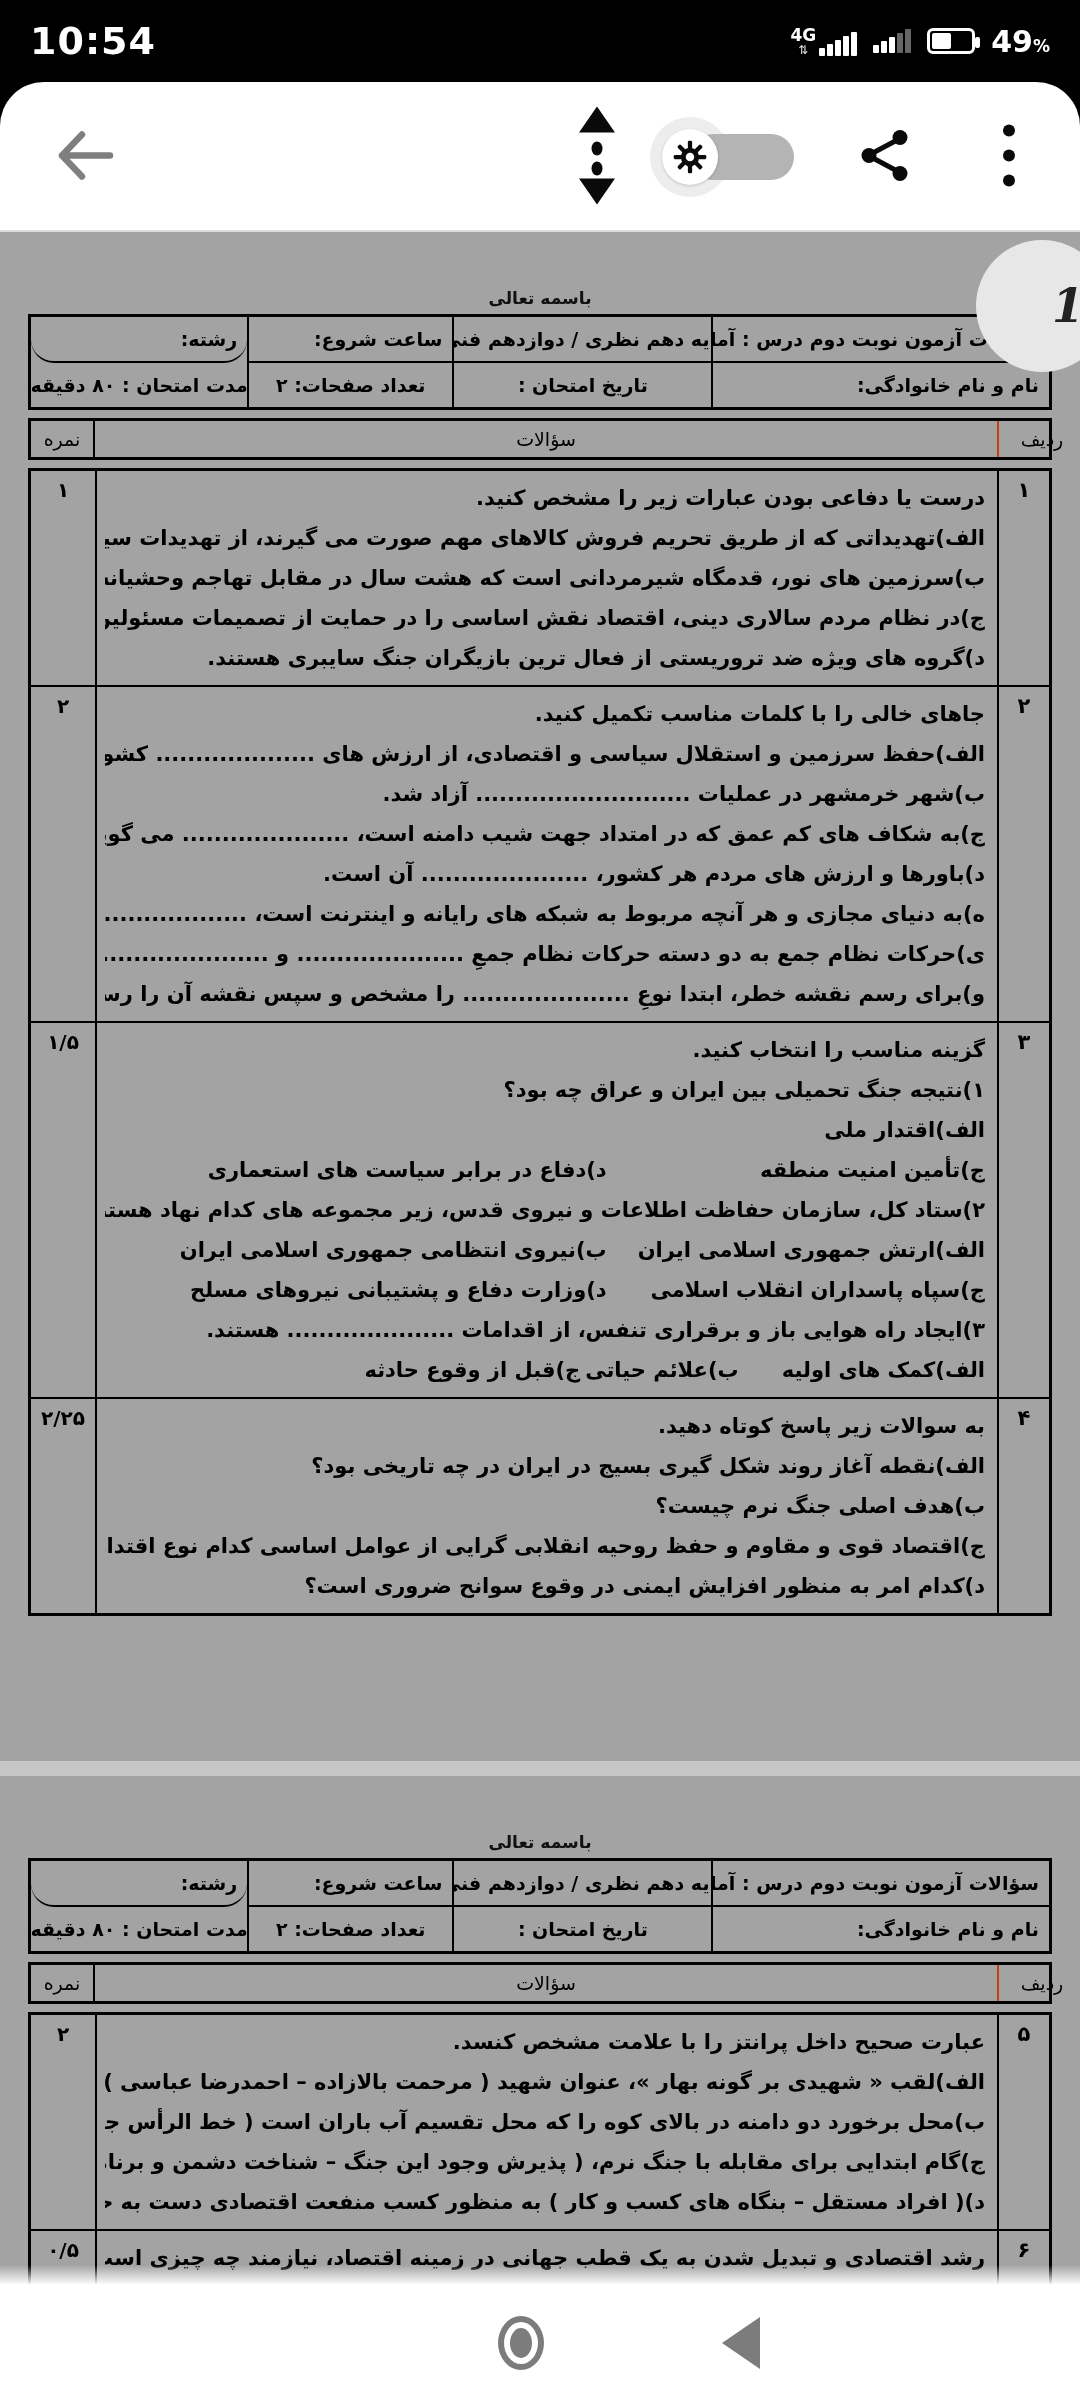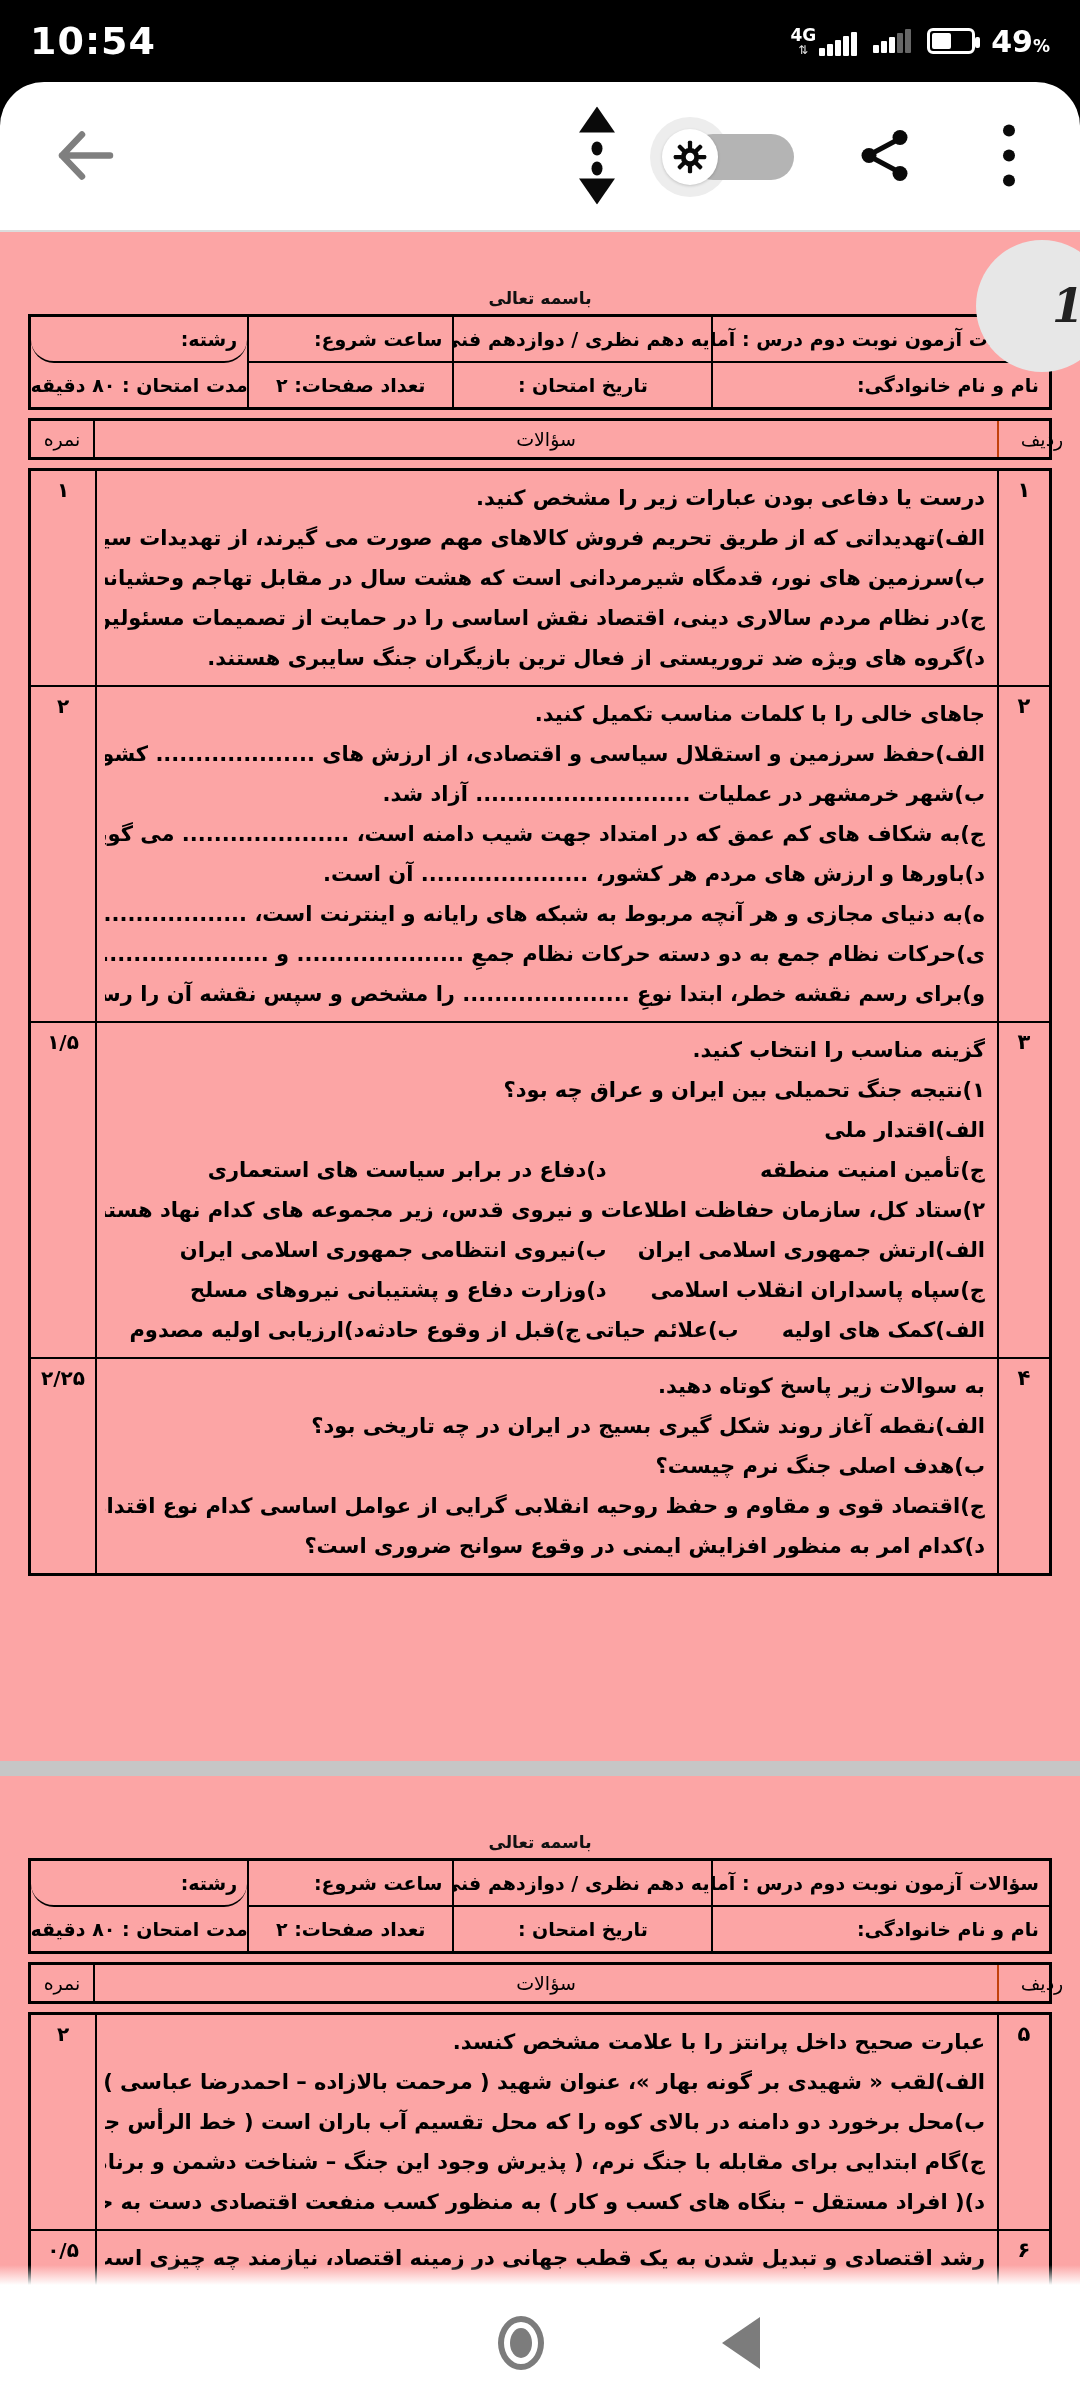--- a/index.html
+++ b/index.html
@@ -37,21 +37,21 @@
   .tb-menu{left:1002px;}
   .divider{position:absolute;top:230px;left:0;right:0;height:2px;background:#dcdcdc;}
   .divider::after{content:"";position:absolute;top:2px;left:0;right:0;height:12px;
                   background:linear-gradient(rgba(0,0,0,.10),rgba(0,0,0,0));}
   
   .content{position:absolute;top:232px;left:0;right:0;bottom:0;background:#fff;overflow:hidden;direction:rtl;}
   .page-badge{position:absolute;top:8px;left:auto;right:-28px;width:132px;height:132px;border-radius:50%;
               background:#e7e7e7;display:flex;align-items:center;justify-content:center;z-index:5;}
   .page-badge span{font-family:"DejaVu Serif",serif;font-style:italic;font-weight:700;font-size:46px;color:#222;
                    margin-left:52px;}
-  .page{box-sizing:border-box;padding:56px 28px 0 28px;background:#fca5a5;}
+  .page{box-sizing:border-box;padding:56px 28px 0 28px;background:#a3a3a3;}
   .page-1{height:1529px;overflow:hidden;}
   .page-gap{height:15px;background:#c6c6c6;}
   .page-2{height:624px;overflow:hidden;}
   .bismillah{text-align:center;font-size:17px;font-weight:700;margin-bottom:4px;color:#111;}
   .info-table{display:grid;grid-template-columns:339fr 260fr 206fr 217fr;border:3px solid #000;margin-top:6px;}
   .info-cell{border-bottom:2px solid #000;border-left:2px solid #000;height:44px;display:flex;align-items:center;
              padding:0 10px;font-size:19px;font-weight:700;white-space:nowrap;overflow:hidden;color:#000;}
   .info-cell:nth-child(4n){border-left:none;border-radius:23px;}
   .info-cell:nth-child(n+5){border-bottom:none;}
   .info-cell.center{justify-content:center;}
@@ -241,25 +241,25 @@
               </div>
               <div class="q-line">۲)ستاد کل، سازمان حفاظت اطلاعات و نیروی قدس، زیر مجموعه های کدام نهاد هستند؟</div>
               <div class="q-line cols c2">
                 <span>الف)ارتش جمهوری اسلامی ایران</span>
                 <span>ب)نیروی انتظامی جمهوری اسلامی ایران</span>
               </div>
               <div class="q-line cols c2">
                 <span>ج)سپاه پاسداران انقلاب اسلامی</span>
                 <span>د)وزارت دفاع و پشتیبانی نیروهای مسلح</span>
               </div>
+              <div class="q-line">۳)ایجاد راه هوایی باز و برقراری تنفس، از اقدامات ..................... هستند.</div>
               <div class="q-line cols c4">
                 <span>الف)کمک های اولیه</span>
                 <span>ب)علائم حیاتی</span>
                 <span>ج)قبل از وقوع حادثه</span>
-                <span>د)ارزیابی اولیه مصدوم</span>
               </div>
             </div>
             <div class="q-score">۱/۵</div>
           </div>
           <div class="q-row">
             <div class="q-num">۴</div>
             <div class="q-body">
               <div class="q-line">به سوالات زیر پاسخ کوتاه دهید.</div>
               <div class="q-line">الف)نقطه آغاز روند شکل گیری بسیج در ایران در چه تاریخی بود؟</div>
               <div class="q-line">ب)هدف اصلی جنگ نرم چیست؟</div>

